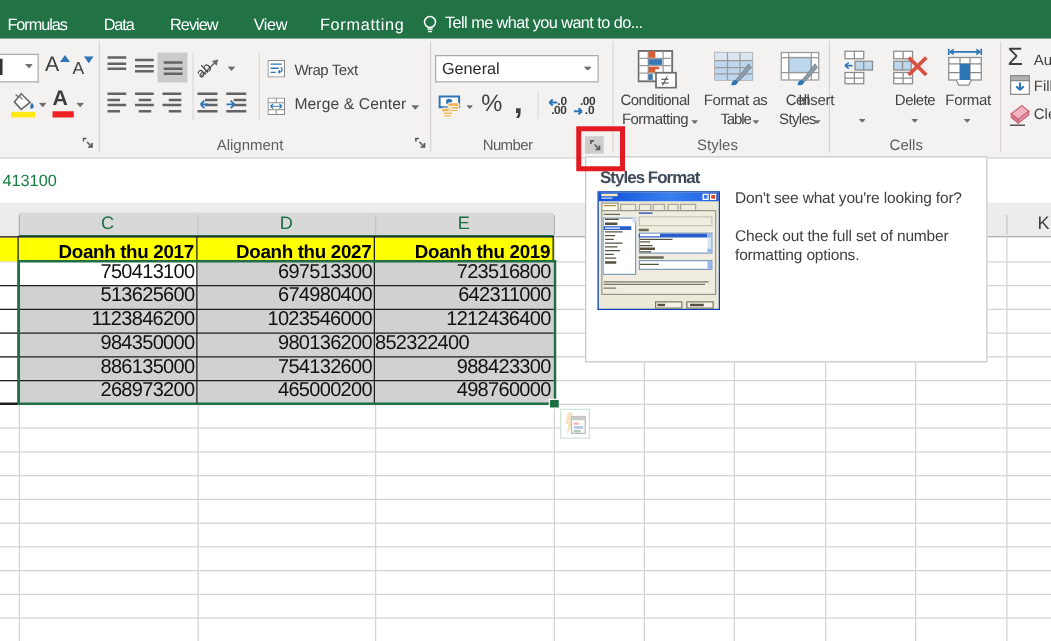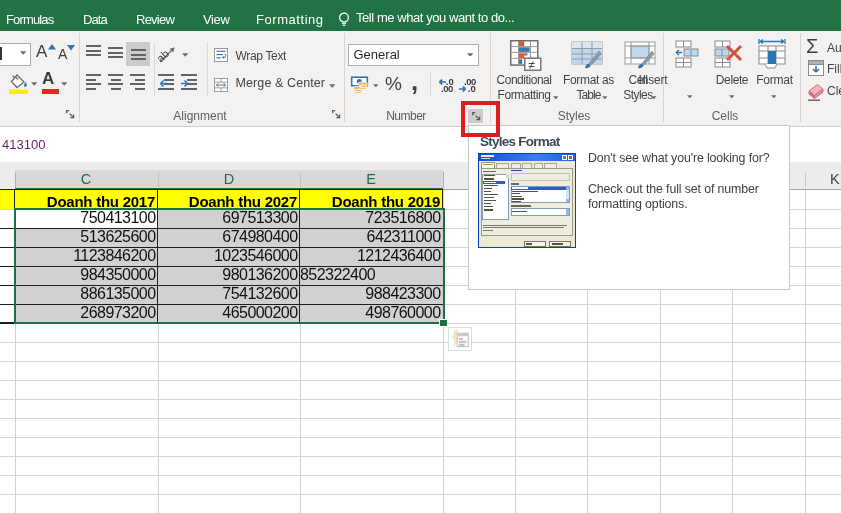--- a/index.html
+++ b/index.html
@@ -271,21 +271,21 @@
   </svg>
 <div style="position:absolute;left:827px;top:62px;font-size:12px;color:#444444;white-space:nowrap;">Fill</div>
 <svg style="position:absolute;left:805px;top:82px;" width="20" height="19" viewBox="0 0 20 19">
     <path d="M4 9 L12.5 2.5 L18 7 L9.5 13.5 Z" fill="#f3b3c0" stroke="#c96a7d" stroke-width="1"></path>
     <path d="M4 9 L9.5 13.5 L9.5 16.5 L4 12 Z" fill="#d9728a" stroke="#c96a7d" stroke-width="1"></path>
     <path d="M9.5 13.5 L18 7 L18 10 L9.5 16.5 Z" fill="#e691a3" stroke="#c96a7d" stroke-width="1"></path>
     <line x1="3" y1="18.2" x2="15" y2="18.2" stroke="#555" stroke-width="1.3"></line>
   </svg>
 <div style="position:absolute;left:827px;top:84px;font-size:12px;color:#444444;white-space:nowrap;">Clear</div>
 <div style="position:absolute;left:0;top:127px;width:841px;height:35px;background:#fff;"></div>
-<div style="position:absolute;left:2px;top:136.5px;font-size:13px;color:#701a75;">413100</div>
+<div style="position:absolute;left:2px;top:136.5px;font-size:13px;color:#15803d;">413100</div>
 <div style="position:absolute;left:0;top:162px;width:841px;height:8px;background:#ececec;"></div>
 <div style="position:absolute;left:0;top:170px;width:841px;height:20px;background:#ececec;border-bottom:1px solid #9f9f9f;box-sizing:border-box;"></div>
 <div style="position:absolute;left:15px;top:170px;width:428px;height:20px;background:#d8d8d8;border-bottom:2px solid #217346;box-sizing:border-box;"></div>
 <div style="position:absolute;left:15px;top:172px;width:1px;height:16px;background:#b0b0b0;"></div>
 <div style="position:absolute;left:158px;top:172px;width:1px;height:16px;background:#c4c4c4;"></div>
 <div style="position:absolute;left:300px;top:172px;width:1px;height:16px;background:#c4c4c4;"></div>
 <div style="position:absolute;left:443px;top:172px;width:1px;height:16px;background:#b0b0b0;"></div>
 <div style="position:absolute;left:805px;top:172px;width:1px;height:16px;background:#c8c8c8;"></div>
 <div style="position:absolute;left:66px;top:170.5px;width:40px;text-align:center;font-size:14.5px;color:#1c6e47;">C</div>
 <div style="position:absolute;left:209px;top:170.5px;width:40px;text-align:center;font-size:14.5px;color:#1c6e47;">D</div>

